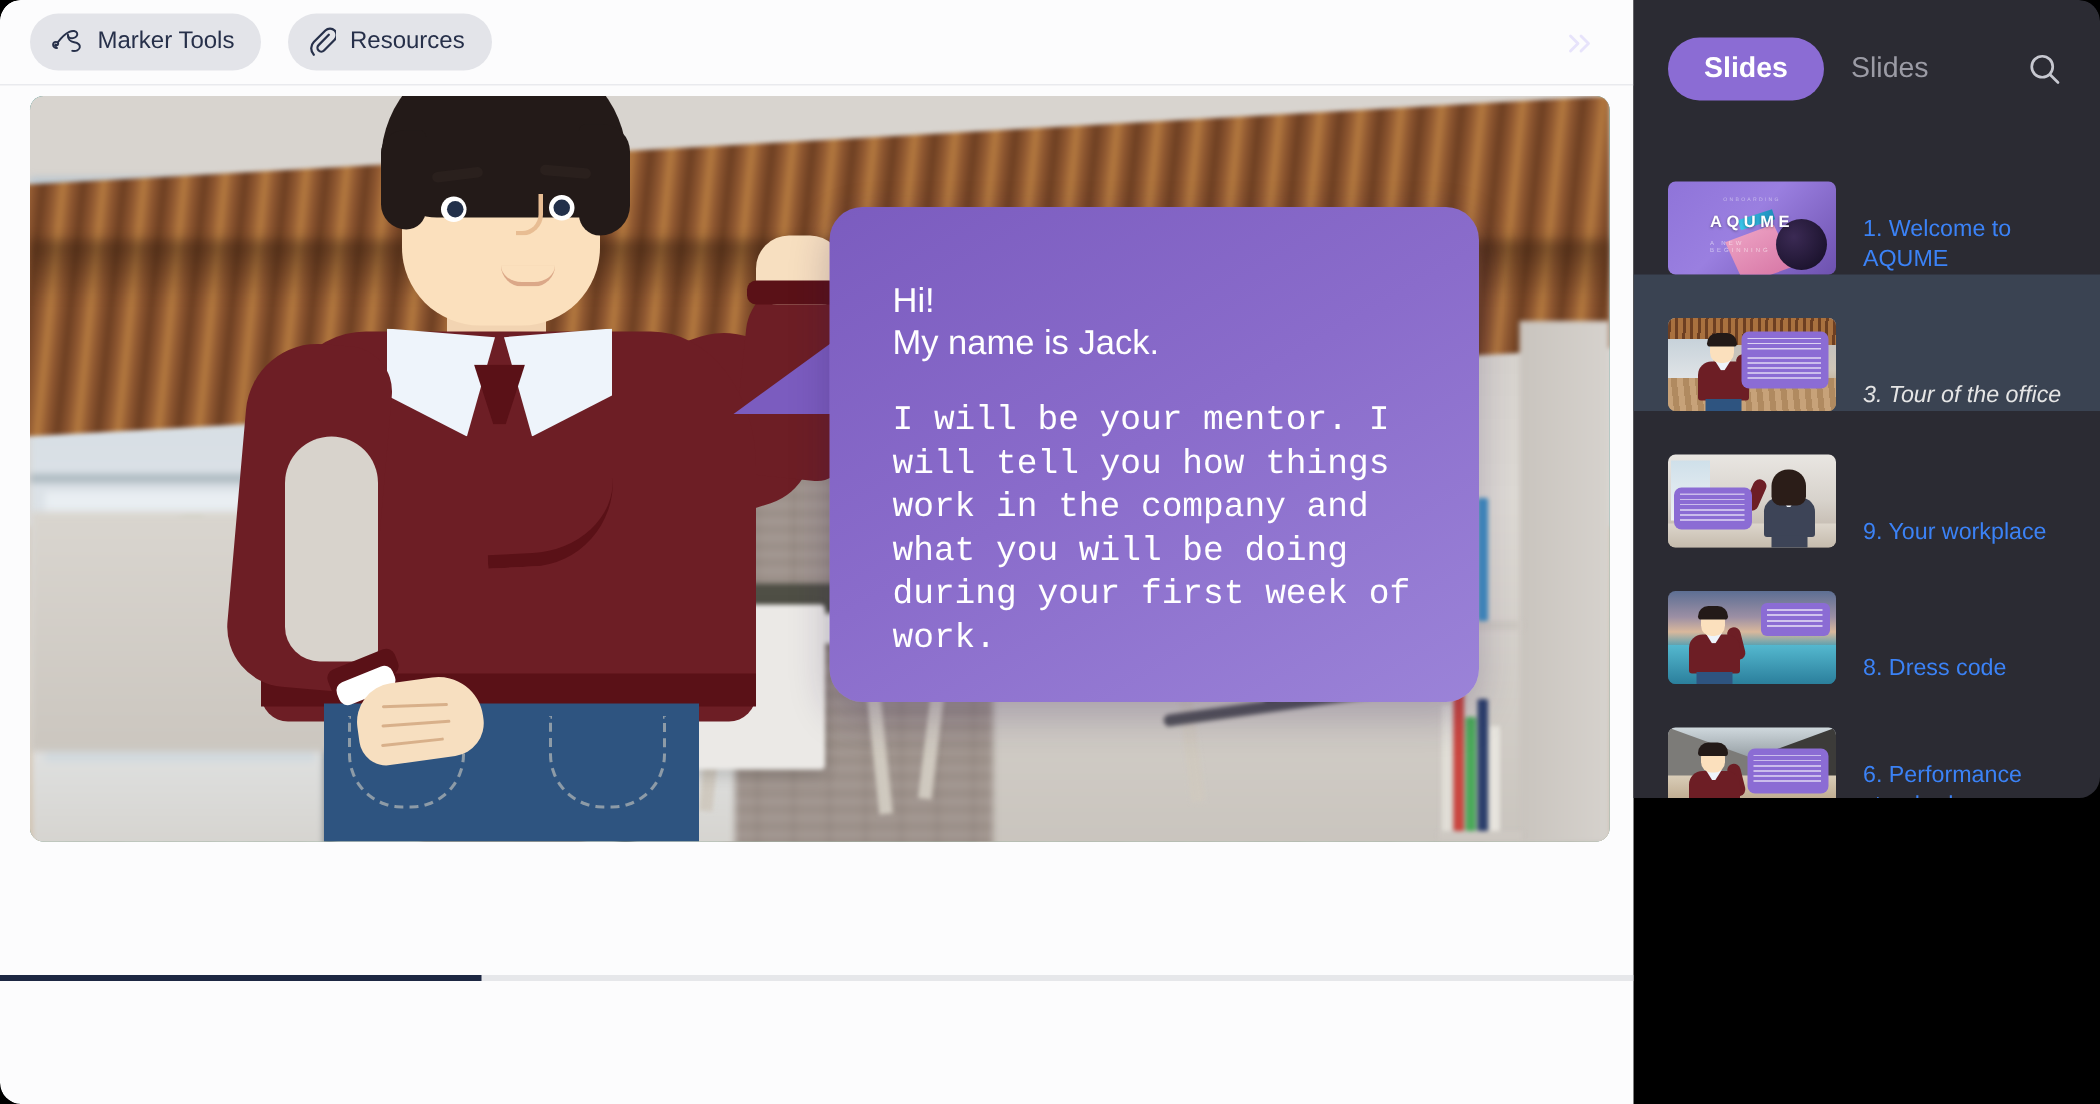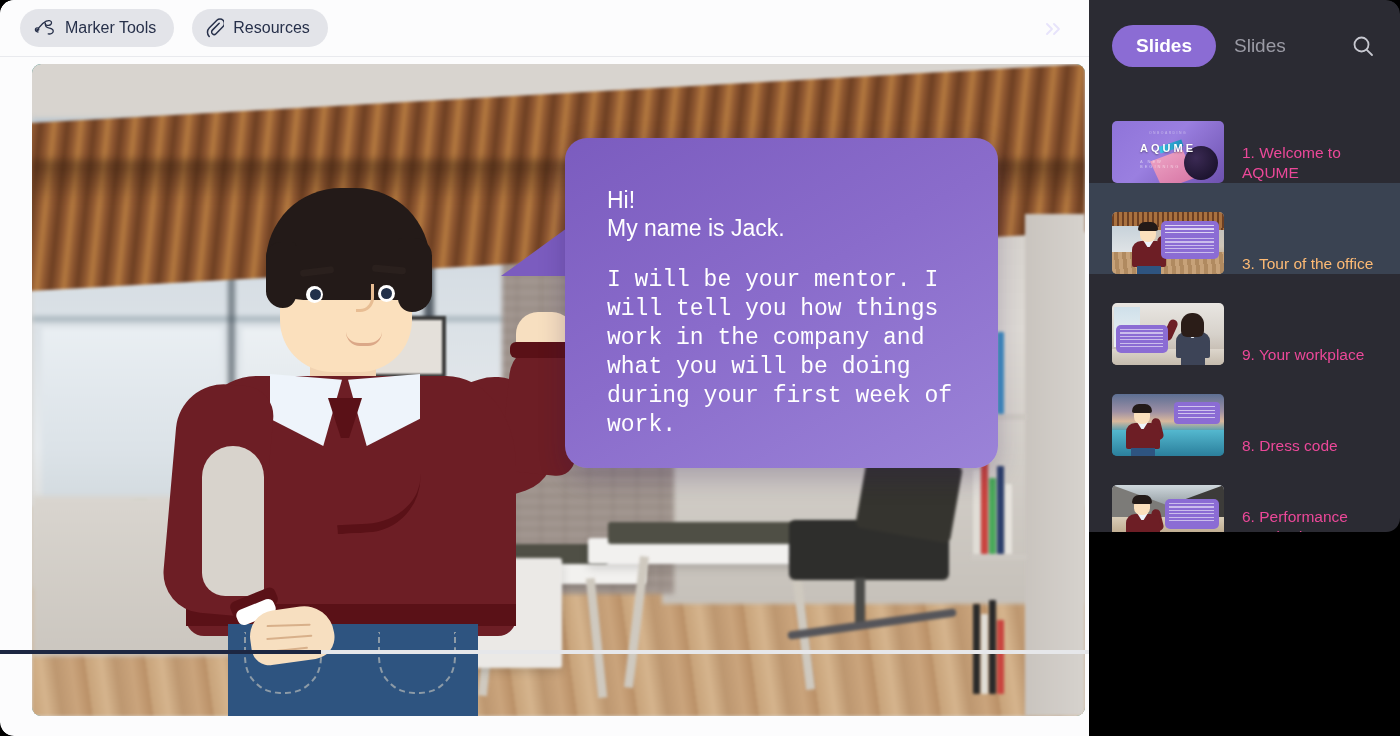--- a/index.html
+++ b/index.html
@@ -49,22 +49,22 @@
   .tool-chip svg { display: block; }
   #collapse-btn {
     position: absolute; right: 22px; top: 16px;
     width: 26px; height: 26px;
     display: flex; align-items: center; justify-content: center;
     cursor: pointer;
   }
 
   
   #stage {
-    position: absolute; left: 32px; top: 64px;
-    width: 1053px; height: 652px;
+    position: absolute; left: 20px; top: 64px;
+    width: 1053px; height: 497px;
     border-radius: 9px;
     overflow: hidden;
     background: #0f766e;
   }
 
   
   #bg-floor {
     position: absolute; left: 0; top: 0; right: 0; bottom: 0;
     background:
       linear-gradient(180deg, rgba(255,255,255,0) 58%, rgba(0,0,0,.06) 100%),
@@ -481,23 +481,23 @@
     position: relative;
     width: 112px; height: 62px;
     border-radius: 5px;
     overflow: hidden;
     flex: 0 0 auto;
     background: #555;
   }
   .slide-label {
     margin-left: 18px;
     font-size: 15.5px; line-height: 20px;
-    color: #ec4899;
-  }
-  .slide-row.active .slide-label { color: #fdba74; }
+    color: #3b82f6;
+  }
+  .slide-row.active .slide-label { color: #e5e5e5; font-style: italic; }
 
   
   .t1 { background: linear-gradient(135deg, #8f74d9 0%, #9a7fe0 45%, #6d51ae 100%); }
   .t1 .logo {
     position: absolute; left: 50%; top: 44%; transform: translate(-50%,-50%);
     color: #fff; font-size: 11px; letter-spacing: 3px; font-weight: 700;
     text-shadow: 0 1px 2px rgba(0,0,0,.4);
   }
   .t1 .sub {
     position: absolute; left: 50%; top: 62%; transform: translateX(-50%);

